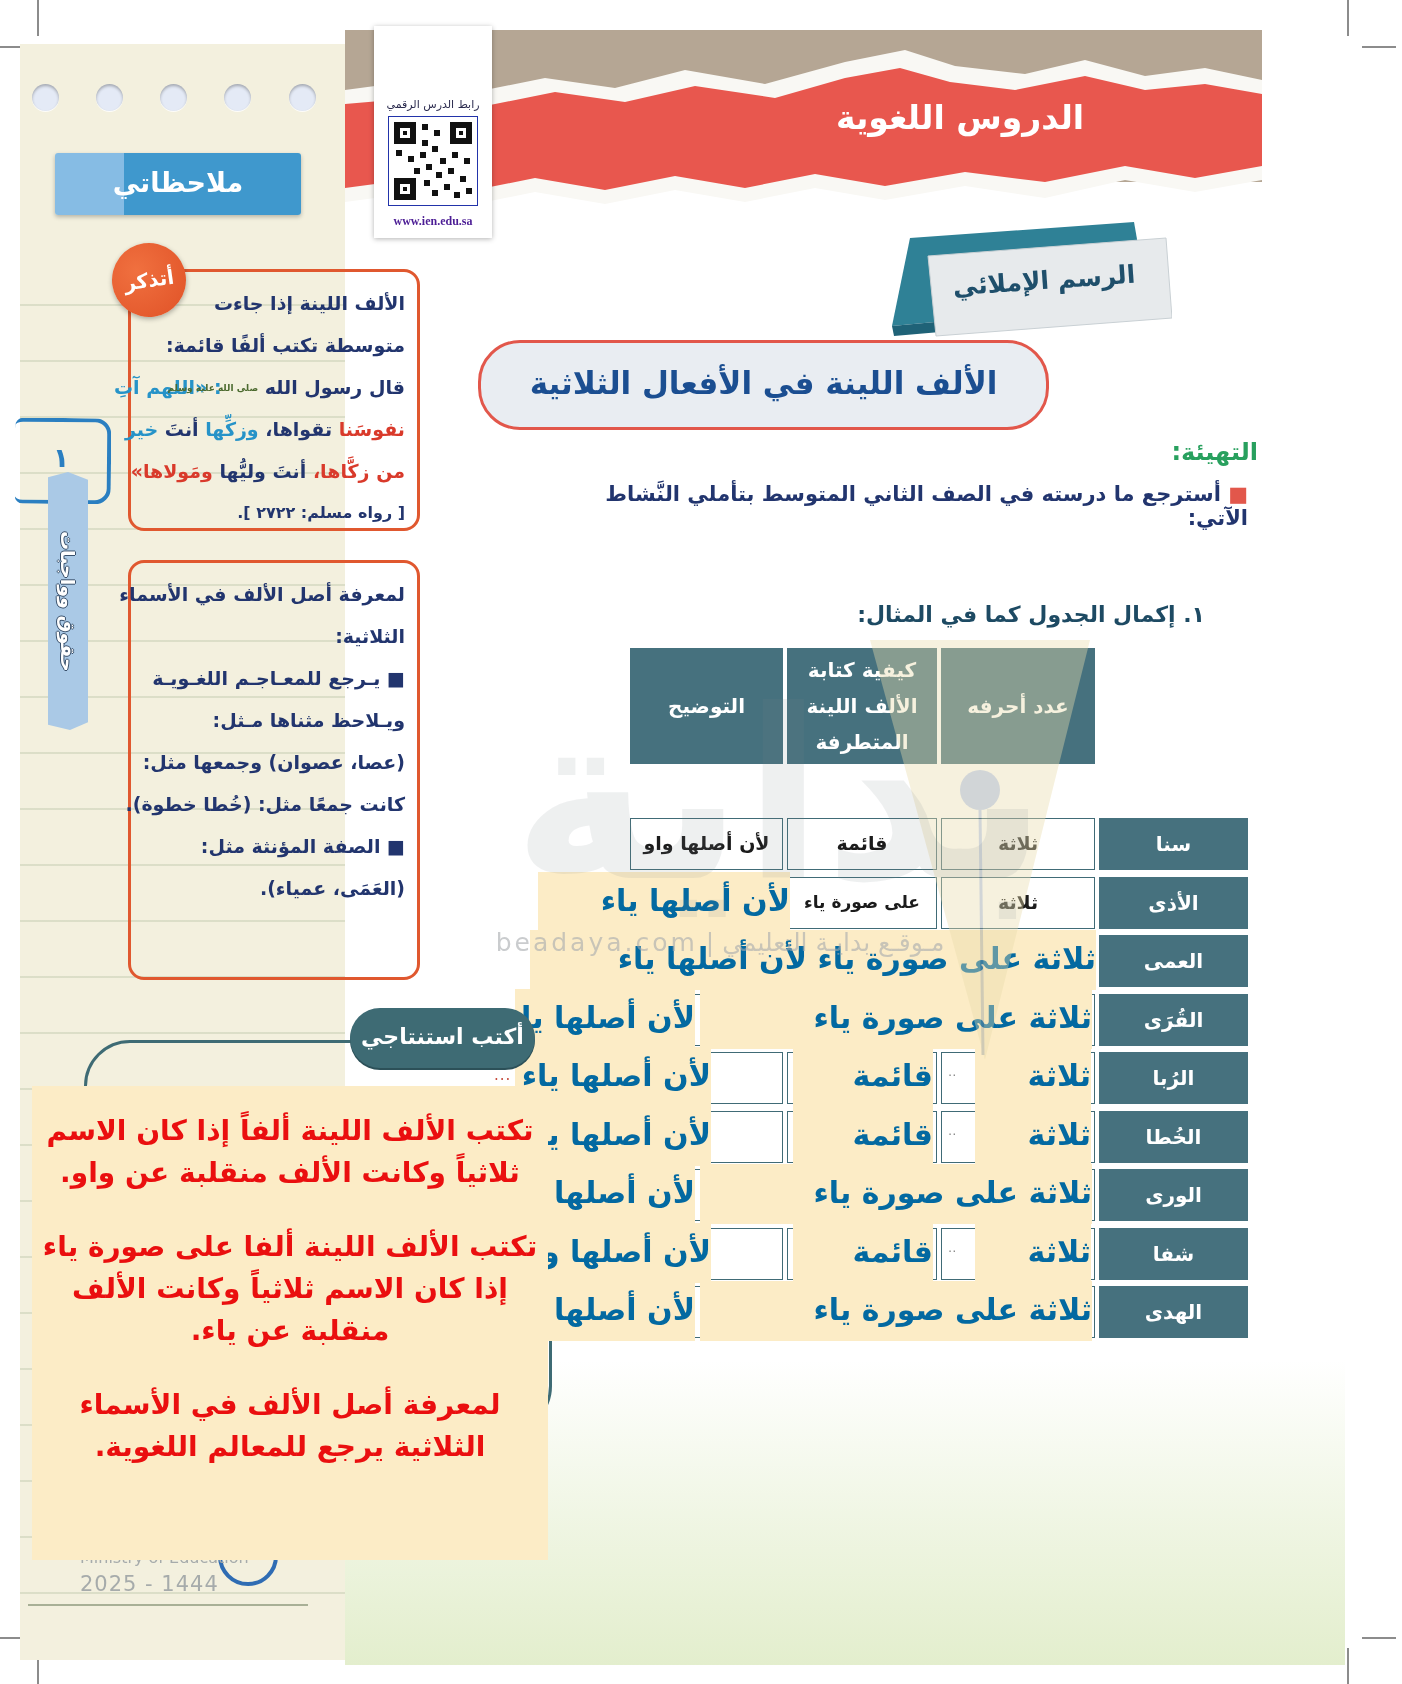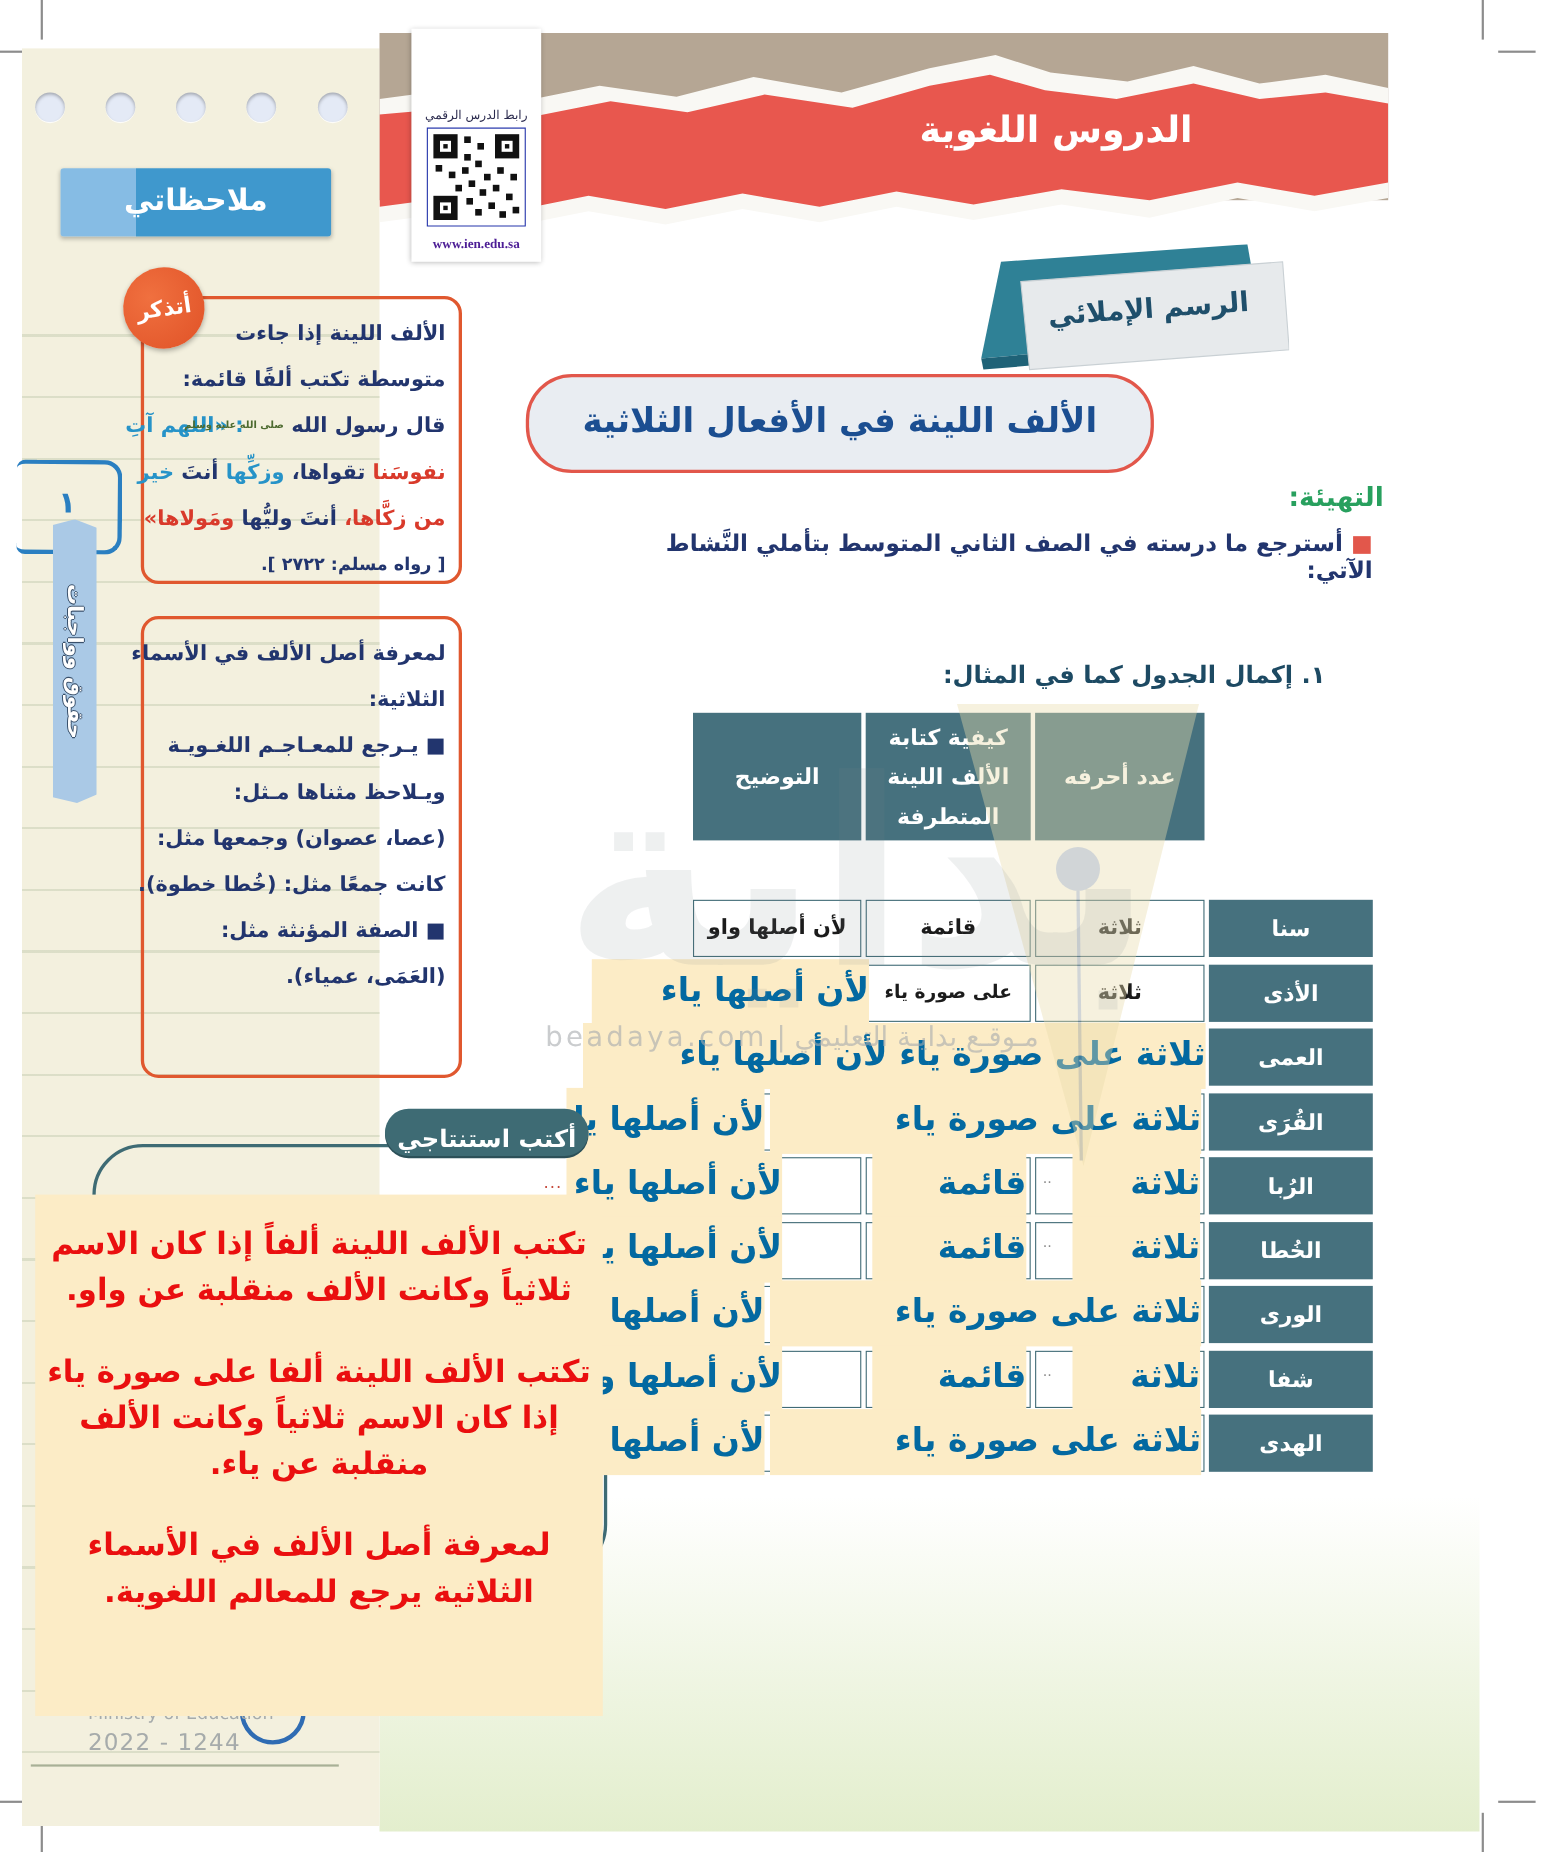--- a/index.html
+++ b/index.html
@@ -74,21 +74,21 @@
       font-size:30px;text-align:right;line-height:58px;white-space:nowrap;z-index:4;}
   .ld{position:absolute;left:-136px;top:14px;color:#c64a3c;font-size:15px;letter-spacing:1px;z-index:4;}
   .gd{position:absolute;left:318px;top:12px;color:#8b8b8b;font-size:13px;z-index:5;}
   
   .wm-line{position:absolute;left:330px;top:928px;width:780px;text-align:center;color:#a7abae;
            opacity:.6;font-size:25px;letter-spacing:3px;z-index:6;pointer-events:none;}
   .wm-big{position:absolute;left:450px;top:660px;width:660px;font-size:235px;font-weight:bold;
           color:#7c878c;opacity:.12;z-index:5;text-align:center;pointer-events:none;}
   .wm-pen{position:absolute;left:855px;top:630px;z-index:5;opacity:.4;pointer-events:none;}
   
-  .pill{position:absolute;left:350px;top:1008px;width:185px;height:43px;background:#3e6b74;
+  .pill{position:absolute;left:350px;top:1008px;width:185px;height:60px;background:#3e6b74;
         border-radius:30px;color:#fff;font-weight:bold;font-size:22px;text-align:center;
         line-height:58px;z-index:7;box-shadow:0 2px 0 #2c5058;}
   .bubble{position:absolute;left:84px;top:1040px;width:462px;height:386px;border:3px solid #3e6b74;
           border-radius:46px;z-index:2;}
   .ybox{position:absolute;left:32px;top:1086px;width:516px;height:474px;background:#fcecc6;z-index:6;
         box-sizing:border-box;padding:24px 10px;color:#ea0f0f;font-weight:bold;font-size:28px;
         text-align:center;line-height:1.5;}
   .ybox p{margin:0 0 32px 0;}
   
   .min-circle{position:absolute;left:218px;top:1526px;width:52px;height:52px;border:4px solid #2f6cb3;
@@ -333,16 +333,16 @@
   <div class="bubble"></div>
   <div class="pill ar">أكتب استنتاجي</div>
   <div class="ybox ar">
     <p>تكتب الألف اللينة ألفاً إذا كان الاسم ثلاثياً وكانت الألف منقلبة عن واو.</p>
     <p>تكتب الألف اللينة ألفا على صورة ياء إذا كان الاسم ثلاثياً وكانت الألف منقلبة عن ياء.</p>
     <p>لمعرفة أصل الألف في الأسماء الثلاثية يرجع للمعالم اللغوية.</p>
   </div>
 
   <div class="min-circle"></div>
   <div class="min-t1">Ministry of Education</div>
-  <div class="min-t2">2022 - 1244</div>
+  <div class="min-t2">2025 - 1444</div>
   <div class="min-hr"></div>
 
 </div>
 
 </body></html>

